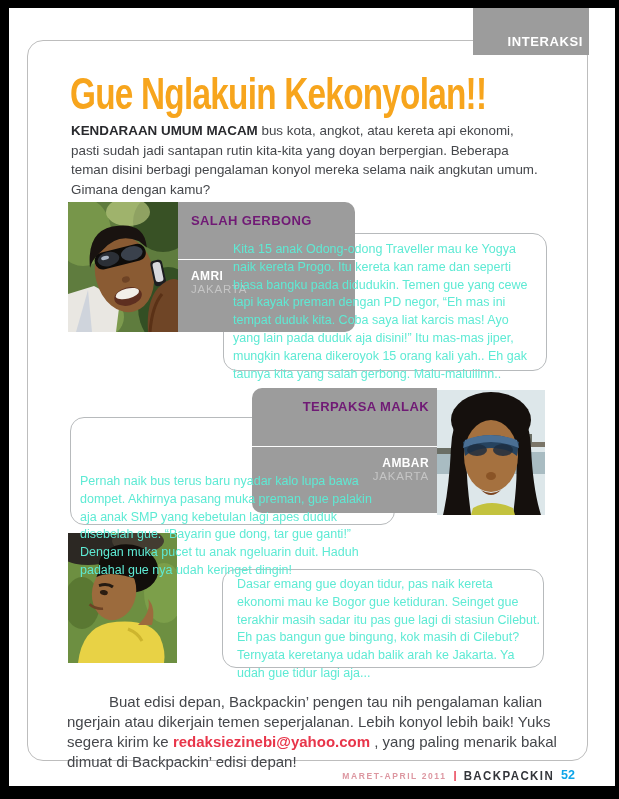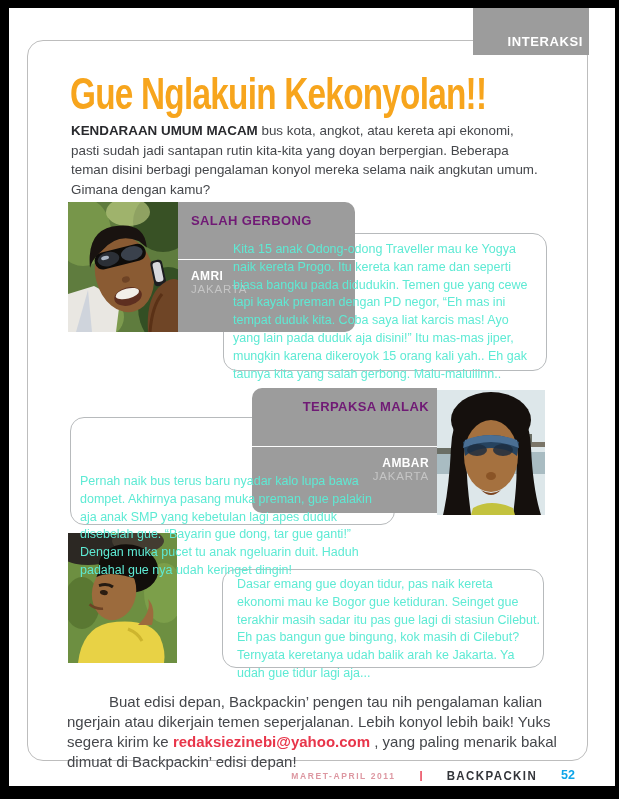--- a/index.html
+++ b/index.html
@@ -20,21 +20,21 @@
   .graybox{position:absolute;background:#9c9c9c;z-index:2;}
   .gb-title{position:absolute;color:#701a75;font-weight:bold;font-size:13px;letter-spacing:.4px;}
   .gb-div{position:absolute;left:0;right:0;height:1px;background:#fcfcfc;}
   .gb-name{position:absolute;color:#fff;font-weight:bold;font-size:12px;letter-spacing:.4px;}
   .gb-city{position:absolute;color:#c5c5c5;font-size:11.5px;letter-spacing:.8px;}
   .bubble{position:absolute;background:#fff;border:1.5px solid #b7babc;border-radius:14px;z-index:1;}
   .storytext{position:absolute;font-size:12.5px;line-height:17.8px;color:#5eead4;z-index:3;}
   .closing{position:absolute;left:67px;top:692px;width:516px;font-size:15px;line-height:20px;
            color:#45474b;text-indent:42px;z-index:3;}
   .closing .email{color:#e8354a;font-weight:bold;text-indent:0;cursor:pointer;}
-  .footer{position:absolute;right:44px;top:768px;display:flex;align-items:baseline;gap:24px;z-index:3;}
+  .footer{position:absolute;right:44px;top:768px;display:flex;align-items:baseline;gap:7px;z-index:3;}
   .f-issue{font-size:8.5px;font-weight:bold;letter-spacing:1.6px;color:#dd97a1;}
   .f-sep{font-size:11px;color:#e8354a;font-weight:bold;}
   .f-brand{font-size:11.5px;font-weight:bold;letter-spacing:1.4px;color:#33353a;transform:scaleY(1.15);}
   .f-page{font-size:12.5px;font-weight:bold;color:#0ea5e9;}
   .tar{text-align:right;}
 </style>
 </head>
 <body>
 
 <div class="canvas">

